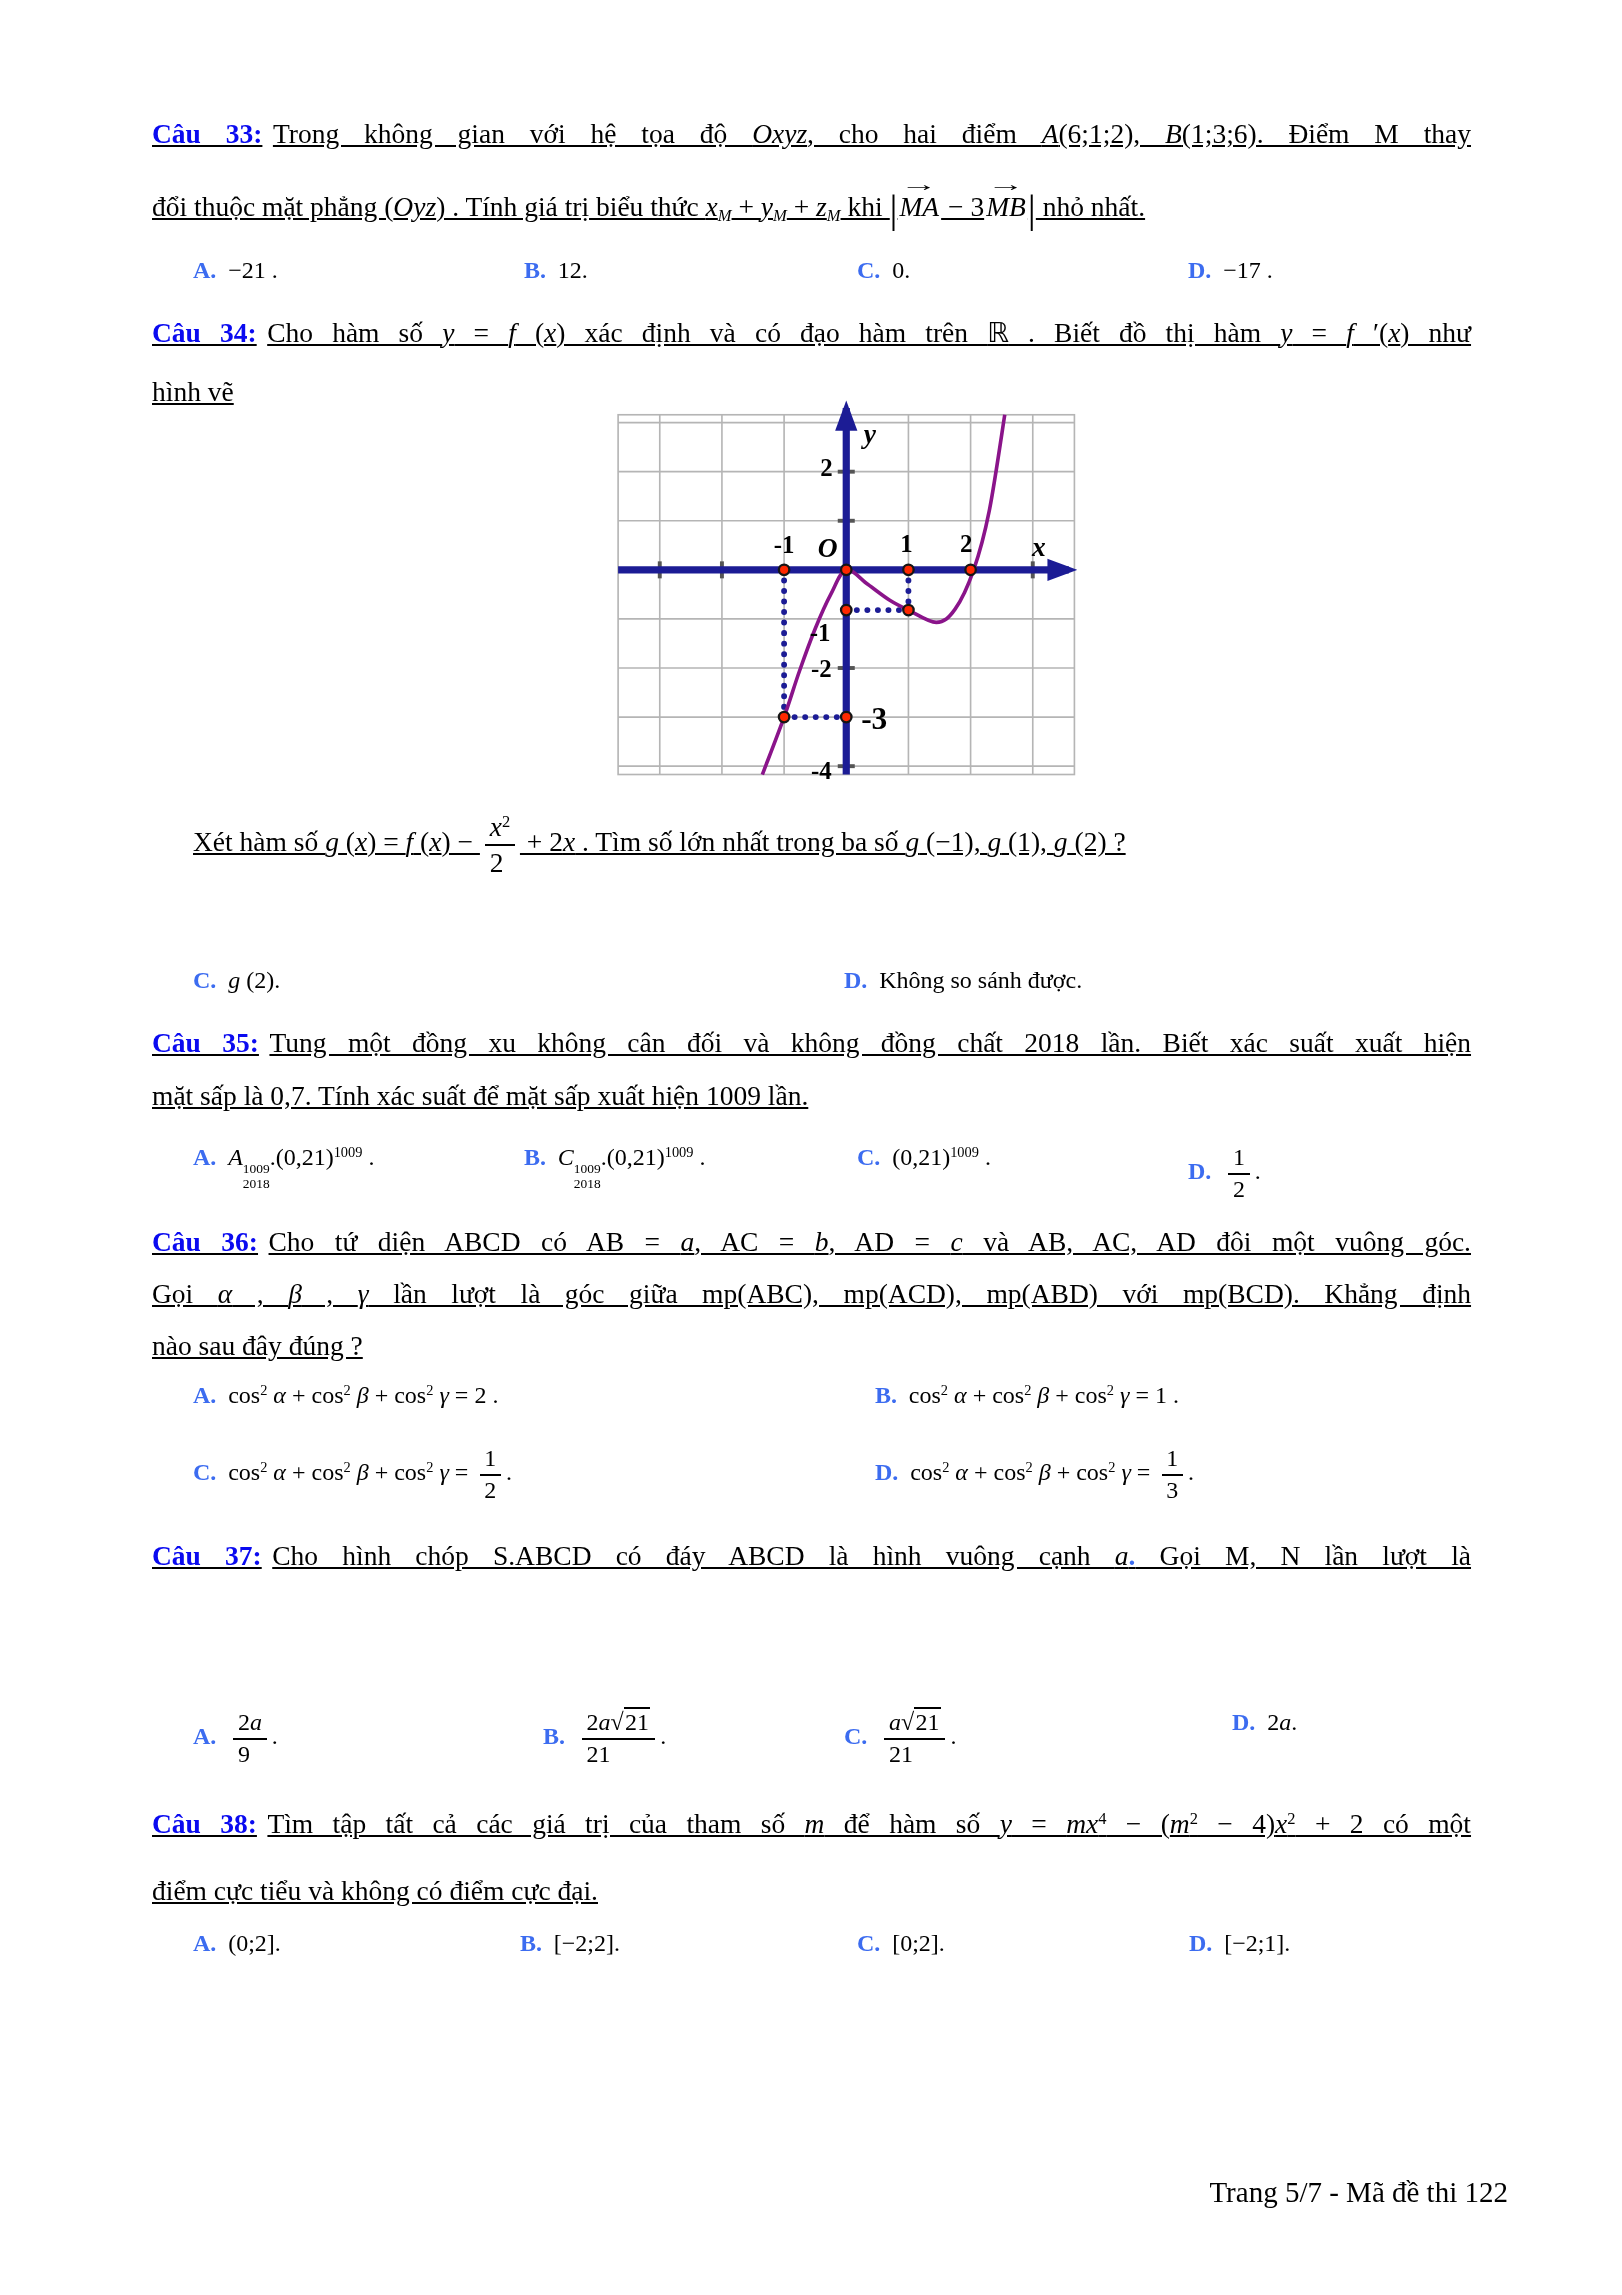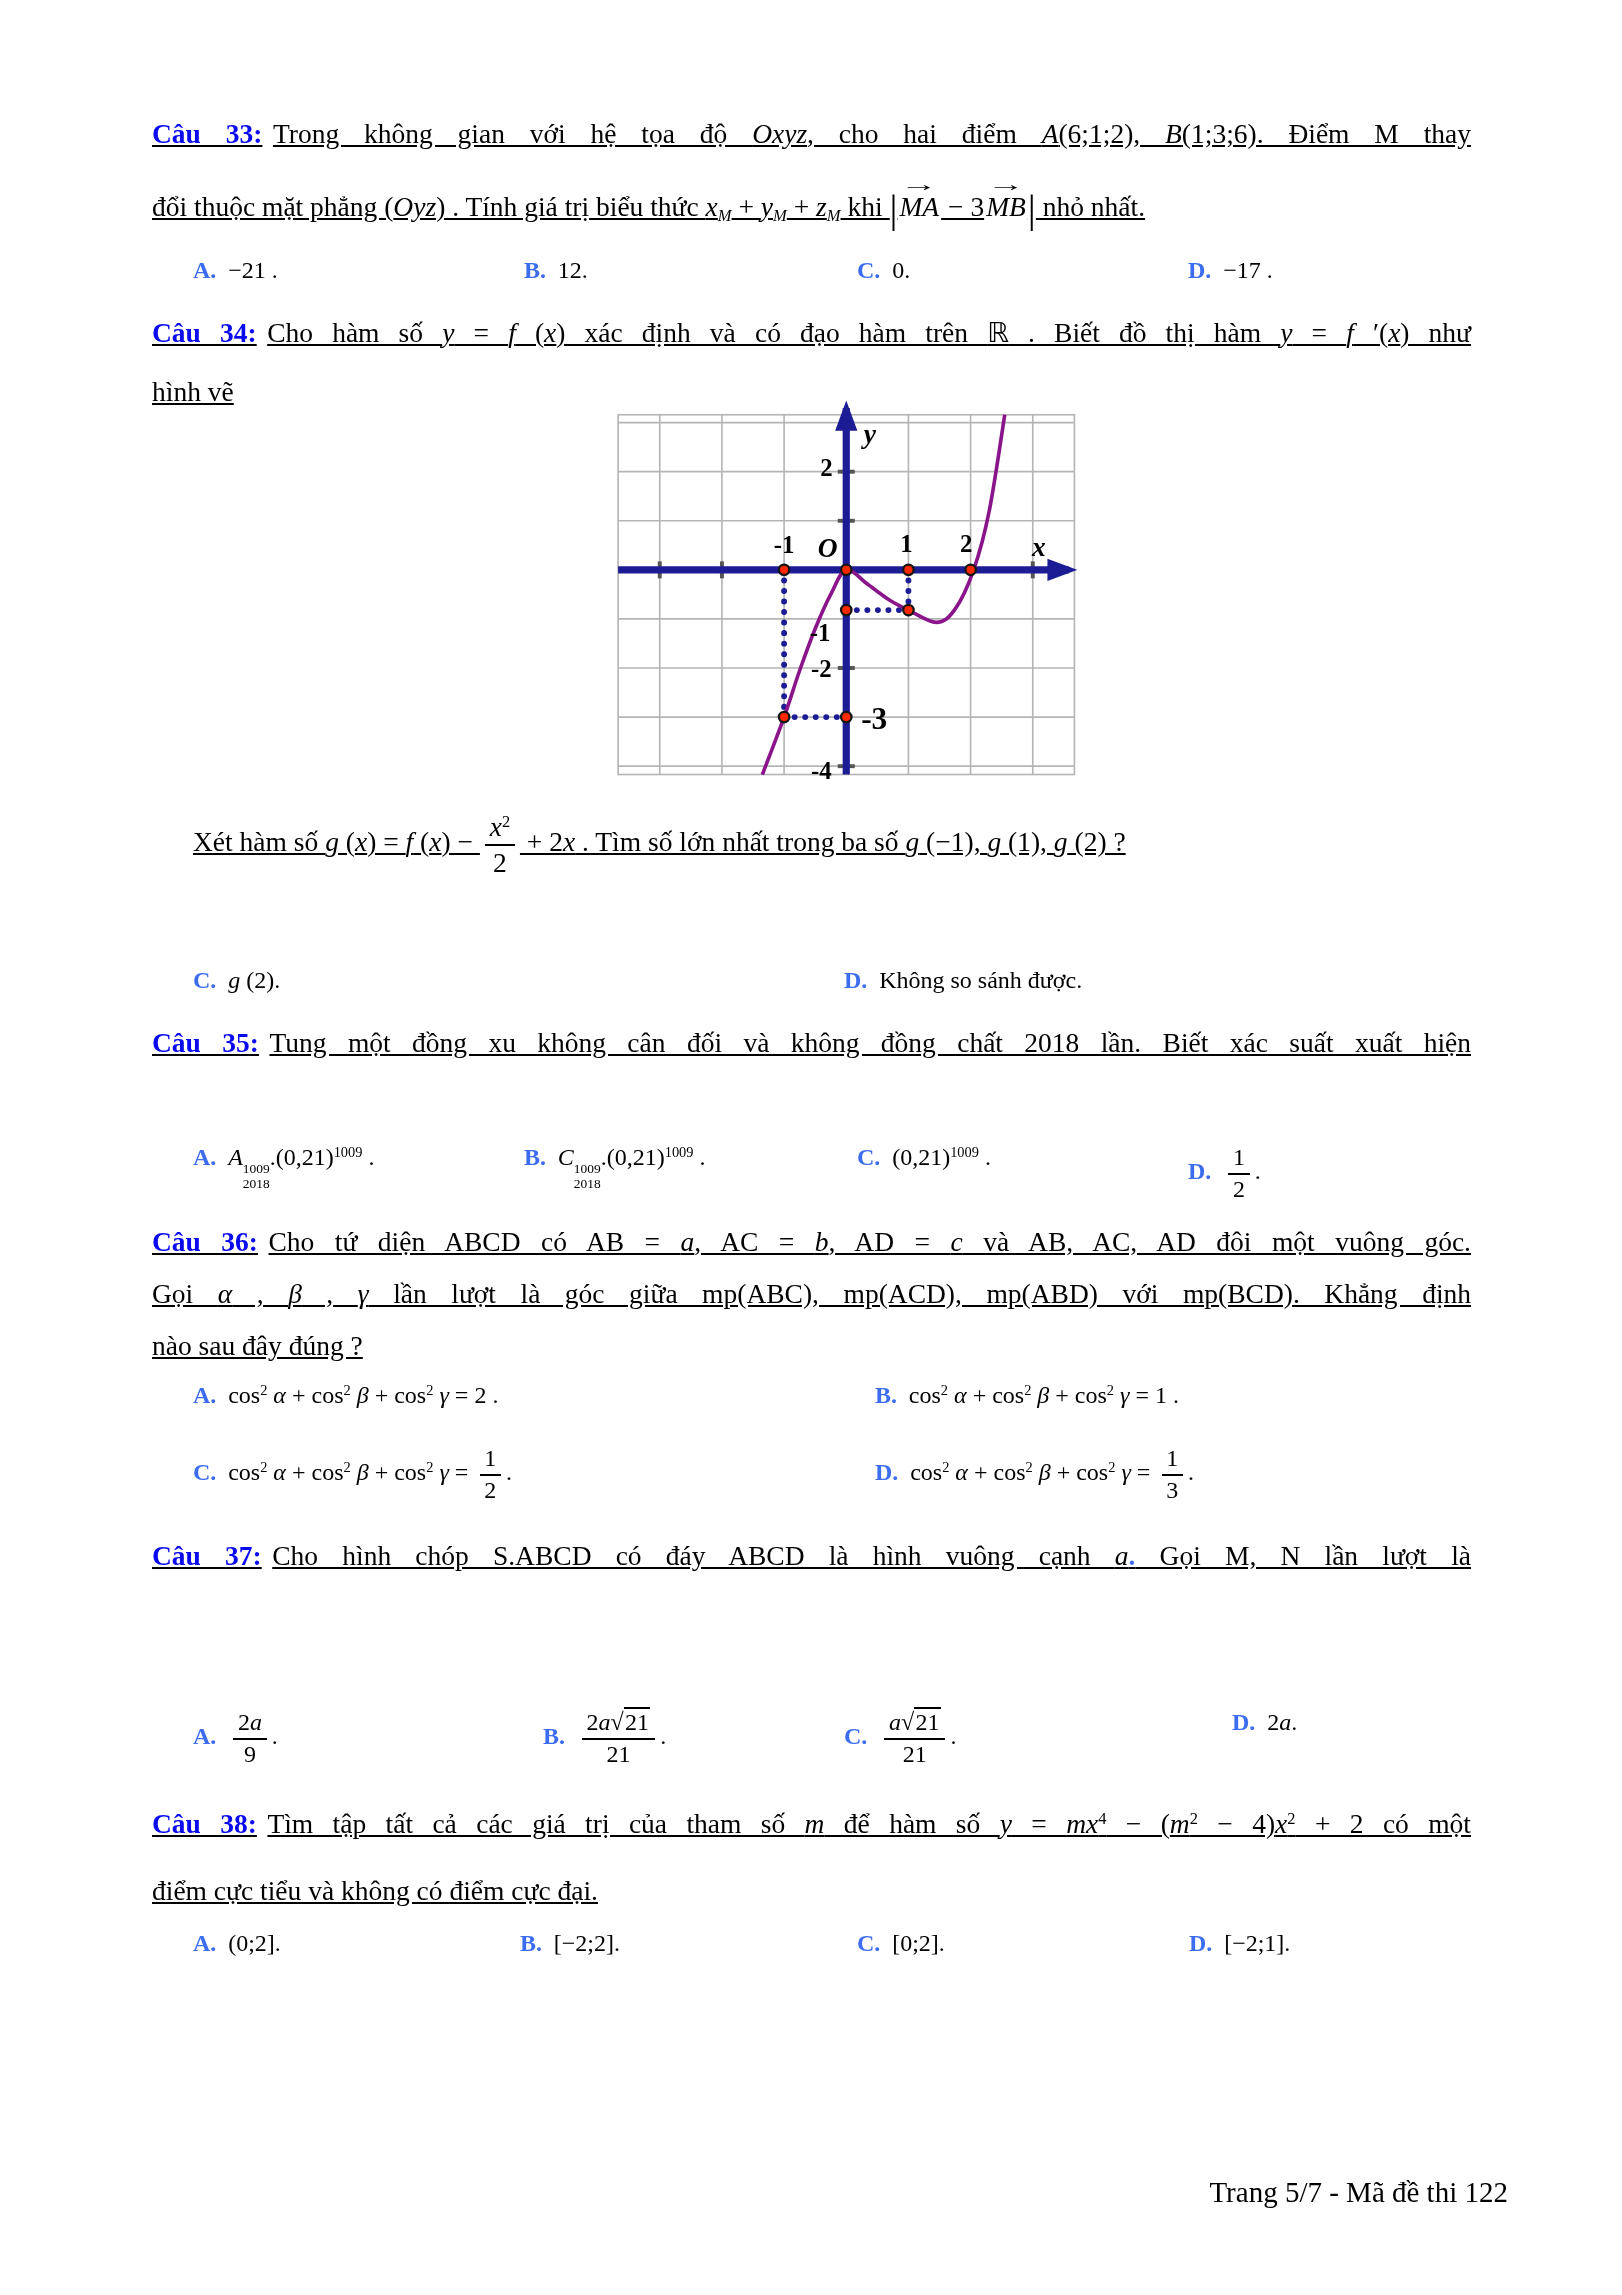--- a/index.html
+++ b/index.html
@@ -27,21 +27,21 @@
   sup{font-size:0.6em;vertical-align:0.55em;line-height:0;}
   sub{font-size:0.6em;vertical-align:-0.3em;line-height:0;}
   .bb{font-family:"DejaVu Sans","DejaVu Serif",sans-serif;}
   .bd{color:#3c6cf0;font-weight:bold;}
   .tb{font-size:1.45em;vertical-align:-0.14em;font-weight:400;}
   .vec{display:inline-block;position:relative;margin:0 2px;}
   .vec .va{
     position:absolute;top:-0.72em;left:0;width:100%;text-align:center;
     font-size:0.72em;line-height:1;transform:scaleX(1.9);
   }
-  .frac{display:inline-block;vertical-align:middle;text-align:center;margin:0 5.2px;line-height:1.15;}
+  .frac{display:inline-block;vertical-align:middle;margin:0 5.2px;line-height:1.15;}
   .frac .n{display:block;border-bottom:2px solid #000;padding:0 4.6px 1.3px 4.6px;}
   .frac .d{display:block;padding:1.3px 4.6px 0 4.6px;}
   .ss{display:inline-flex;flex-direction:column;font-size:0.56em;line-height:1.08;vertical-align:-0.62em;text-align:left;}
   .sqrt{white-space:nowrap;}
   .sqrt .rad{border-top:2px solid #000;padding:0 1.3px;}
   .footer{position:absolute;right:115px;font-size:29px;}
   svg text{font-family:"Liberation Serif","DejaVu Serif",serif;}
   .glab{font-size:38px;font-weight:bold;}
   .glab.it{font-style:italic;font-size:42px;}
   .glab.lg{font-size:48px;}
@@ -117,20 +117,21 @@
       <text x="315.40000000000003" y="575.25" text-anchor="middle" dominant-baseline="middle" fill="#000" class="glab">-4</text>
     </svg>
 
   <div class="line indent" style="top:811px"><span>Xét hàm số <i>g</i> (<i>x</i>) = <i>f</i> (<i>x</i>) − <span class="frac"><span class="n"><i>x</i><sup>2</sup></span><span class="d">2</span></span> + 2<i>x</i> . Tìm số lớn nhất trong ba số <i>g</i> (−1), <i>g</i> (1), <i>g</i> (2) ?</span></div>
   <div class="row" style="top:967px">
     <span class="opt" style="left:41px"><span class="ol">C.</span><span><i>g</i> (2).</span></span>
     <span class="opt" style="left:692px"><span class="ol">D.</span><span>Không so sánh được.</span></span>
   </div>
 
   <div class="line just" style="top:1025px"><span class="qlabel">Câu 35:</span><span>Tung một đồng xu không cân đối và không đồng chất 2018 lần. Biết xác suất xuất hiện</span></div>
+  <div class="line" style="top:1078px"><span>mặt sấp là 0,7. Tính xác suất để mặt sấp xuất hiện 1009 lần.</span></div>
   <div class="row" style="top:1144px">
     <span class="opt" style="left:41px"><span class="ol">A.</span><span><i>A</i><span class="ss">
             <span>1009</span>
             <span>2018</span>
           </span>.(0,21)<sup>1009</sup> .</span></span>
     <span class="opt" style="left:372px"><span class="ol">B.</span><span><i>C</i><span class="ss">
             <span>1009</span>
             <span>2018</span>
           </span>.(0,21)<sup>1009</sup> .</span></span>
     <span class="opt" style="left:705px"><span class="ol">C.</span><span>(0,21)<sup>1009</sup> .</span></span>

